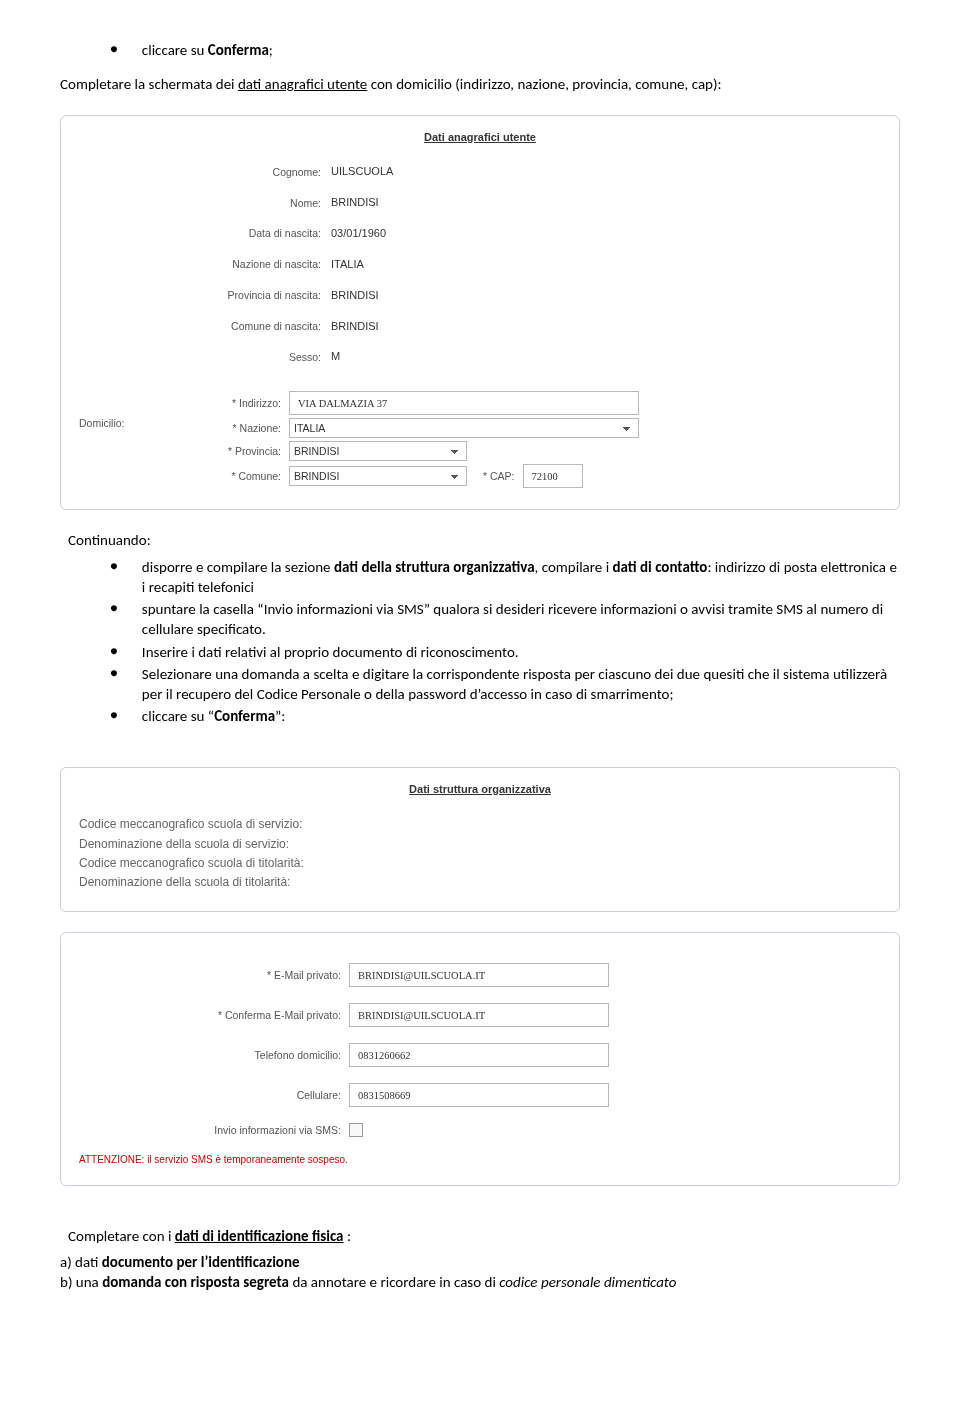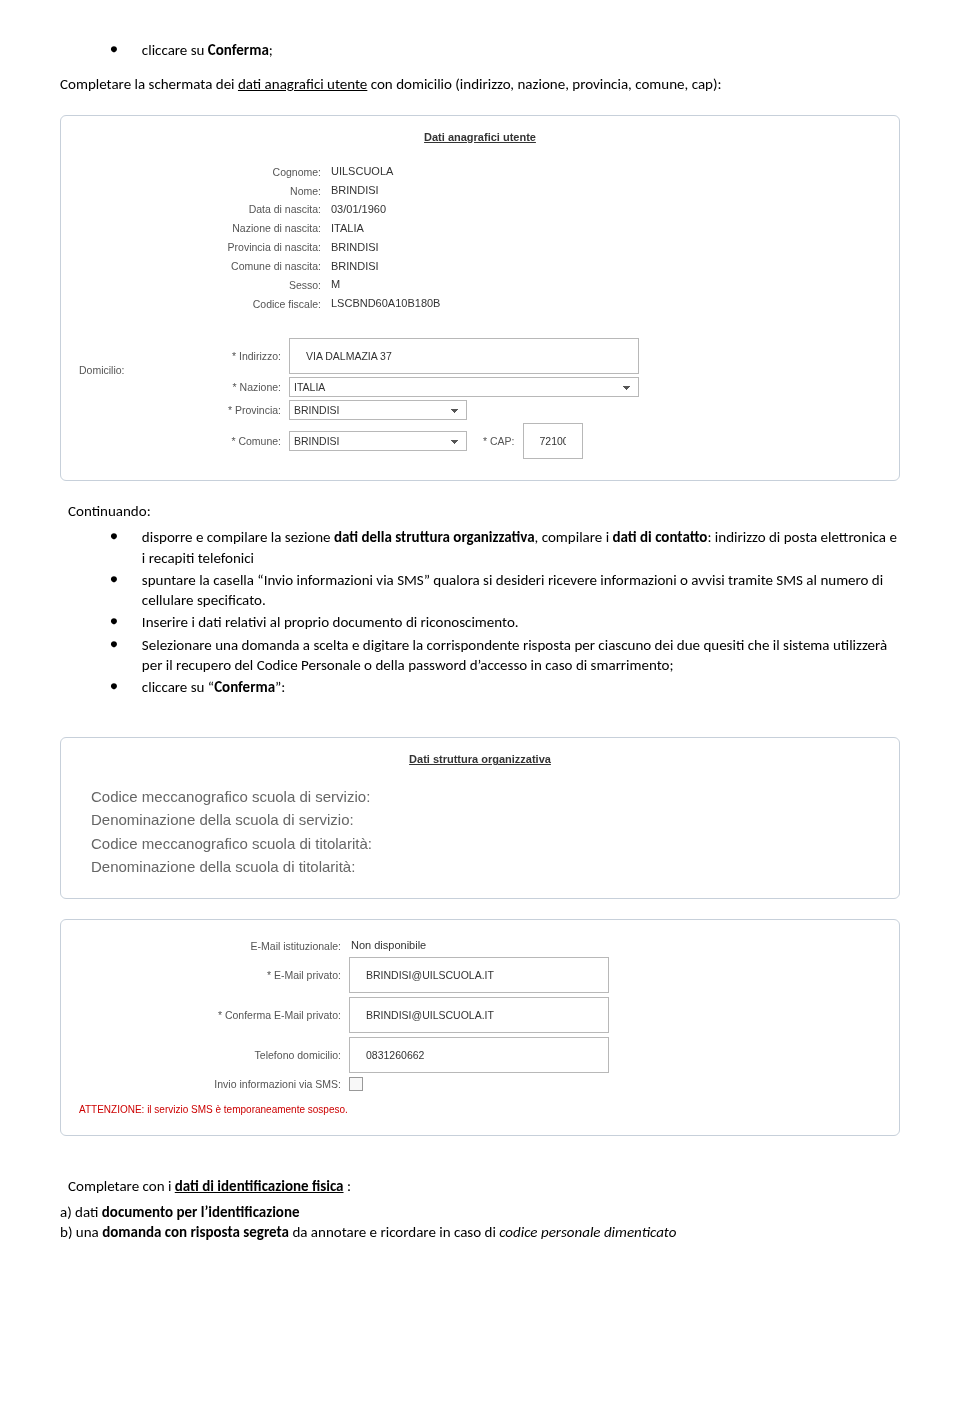--- a/index.html
+++ b/index.html
@@ -38,42 +38,42 @@
     text-align: center;
     font-weight: bold;
     text-decoration: underline;
     color: #333;
     font-size: 11px;
     margin-bottom: 20px;
   }
   .form-row {
     display: flex;
     align-items: center;
-    margin: 4px 0;
+    margin: 16px 0;
   }
   .form-label {
     text-align: right;
     padding-right: 8px;
     color: #555;
     font-size: 10.5px;
   }
   .form-val {
     font-size: 11px;
     color: #333;
     padding-left: 2px;
   }
   .lbl-w { width: 250px; }
   .inp {
     border: 1px solid #b8b8b8;
     background: #fff;
     font-size: 10.5px;
-    padding: 2px 16px;
-    height: 36px;
-    color: #333;
-    font-family: Liberation Sans, sans-serif;
+    padding: 2px 8px;
+    height: 24px;
+    color: #333;
+    font-family: Liberation Serif, serif;
   }
   .inp-long { width: 350px; }
   .inp-med { width: 260px; }
   .inp-select {
     border: 1px solid #b8b8b8;
     background: #fff;
     font-size: 10.5px;
     padding: 2px 4px;
     height: 20px;
     color: #333;
@@ -87,21 +87,21 @@
   }
   .sel-long { width: 350px; }
   .sel-short { width: 178px; }
   .dom-wrap { display: flex; align-items: flex-start; margin-top: 24px; }
   .dom-side { width: 110px; padding-top: 28px; font-size: 10.5px; color: #555; }
   .dom-rows { flex: 1; }
   .dom-rows .form-row { margin: 3px 0; }
   .dom-rows .form-label { width: 100px; }
   .cap-grp { display: flex; align-items: center; }
   .cap-grp .form-label { width: auto; margin-left: 16px; }
-  .struct-line { color:#666; font-size:15px; margin:3px 12px; }
+  .struct-line { color:#666; font-size:12px; margin:3px 0; }
   .attn {
     color: #cc0000;
     text-align: left;
     font-size: 10px;
     margin-top: 12px;
   }
   .checkbox {
     width: 14px; height: 14px;
     border: 1px solid #999;
     background: #f8f8f8;
@@ -151,24 +151,20 @@
       <div class="form-val">BRINDISI</div>
     </div>
   <div class="form-row">
       <div class="form-label lbl-w">Comune di nascita:</div>
       <div class="form-val">BRINDISI</div>
     </div>
   <div class="form-row">
       <div class="form-label lbl-w">Sesso:</div>
       <div class="form-val">M</div>
     </div>
-  <div class="form-row">
-      <div class="form-label lbl-w">Codice fiscale:</div>
-      <div class="form-val">LSCBND60A10B180B</div>
-    </div>
 
   <div class="dom-wrap">
     <div class="dom-side">Domicilio:</div>
     <div class="dom-rows">
       <div class="form-row">
         <div class="form-label">* Indirizzo:</div>
         <input class="inp inp-long" value="VIA DALMAZIA 37" style="">
       </div>
       <div class="form-row">
         <div class="form-label">* Nazione:</div>
@@ -221,36 +217,36 @@
   <div class="panel-title">Dati struttura organizzativa</div>
   <div class="struct-line">Codice meccanografico scuola di servizio:</div>
   <div class="struct-line">Denominazione della scuola di servizio:</div>
   <div class="struct-line">Codice meccanografico scuola di titolarità:</div>
   <div class="struct-line">Denominazione della scuola di titolarità:</div>
 </div>
 
 <div class="panel">
 
   <div class="form-row">
-      <div class="form-label comm-label">E-Mail istituzionale:</div>
-      <div class="form-val">Non disponibile</div>
-    </div>
-  <div class="form-row">
       <div class="form-label comm-label">* E-Mail privato:</div>
       <input class="inp inp-med" value="BRINDISI@UILSCUOLA.IT" style="">
     </div>
   <div class="form-row">
       <div class="form-label comm-label">* Conferma E-Mail privato:</div>
       <input class="inp inp-med" value="BRINDISI@UILSCUOLA.IT" style="">
     </div>
   <div class="form-row">
       <div class="form-label comm-label">Telefono domicilio:</div>
       <input class="inp inp-med" value="0831260662" style="">
     </div>
   <div class="form-row">
+      <div class="form-label comm-label">Cellulare:</div>
+      <input class="inp inp-med" value="0831508669" style="">
+    </div>
+  <div class="form-row">
       <div class="form-label comm-label">Invio informazioni via SMS:</div>
       <span class="checkbox"></span>
     </div>
 
   <div class="attn">ATTENZIONE: il servizio SMS è temporaneamente sospeso.</div>
 </div>
 
 <div class="para" style="margin-top:40px;">
   <span>Completare con i </span><b class="u">dati di identificazione fisica</b><span> :</span>
 </div>

